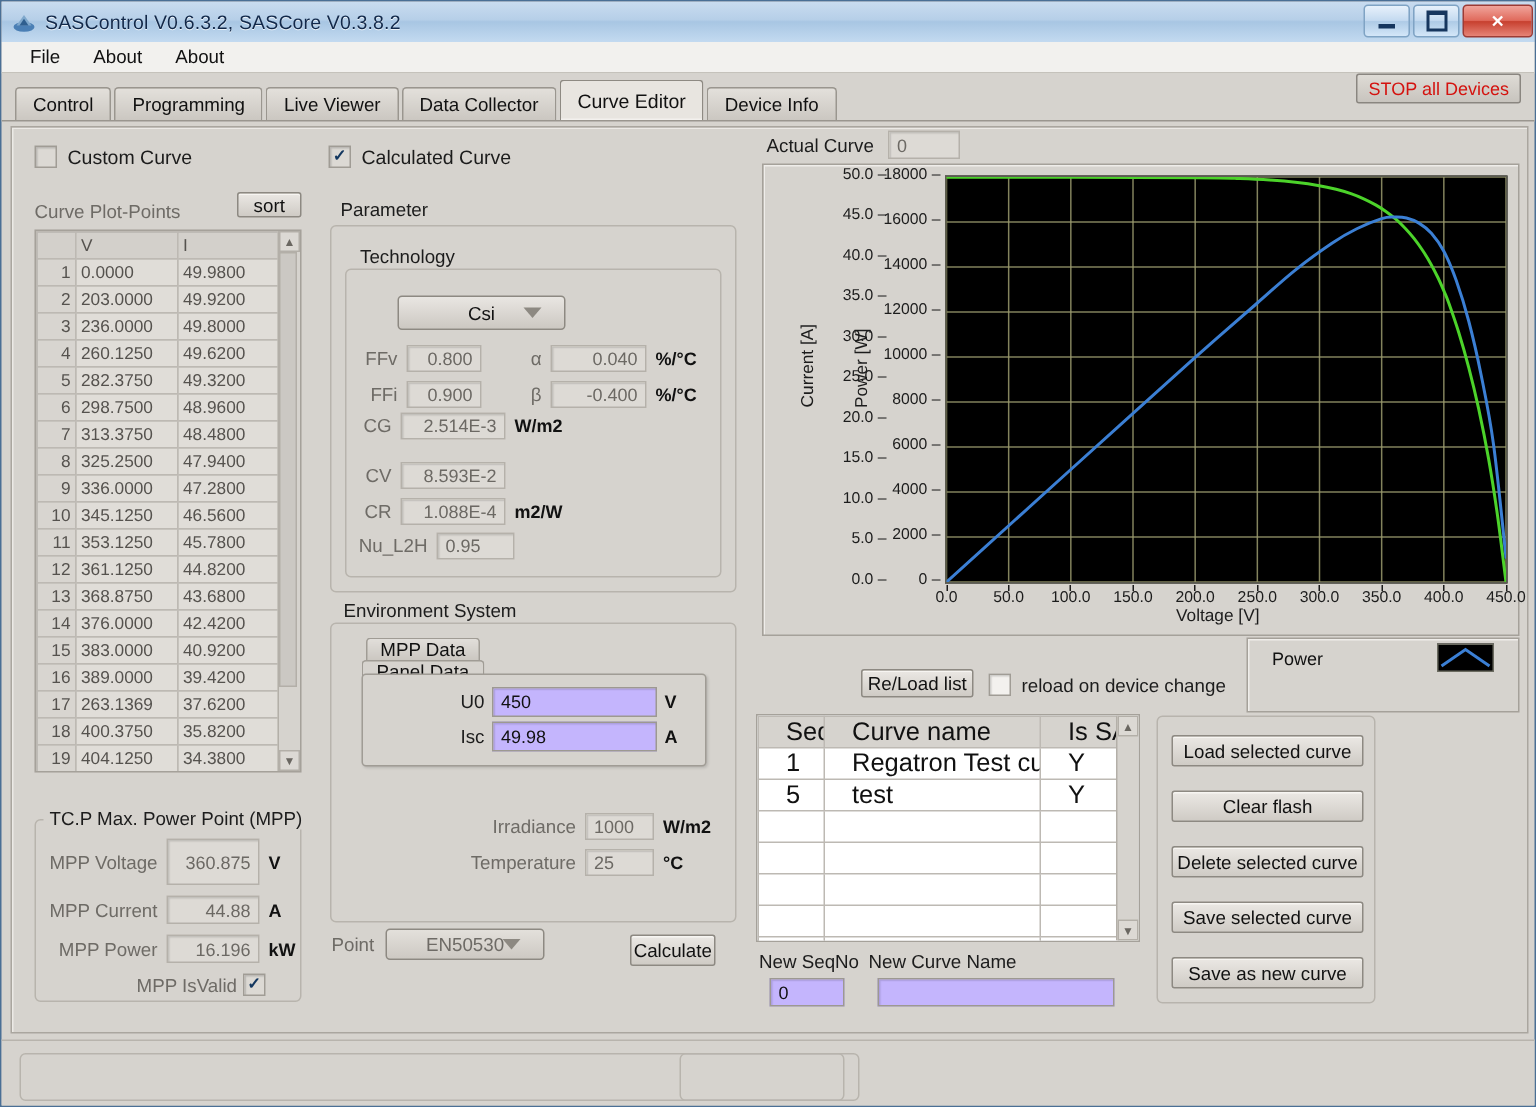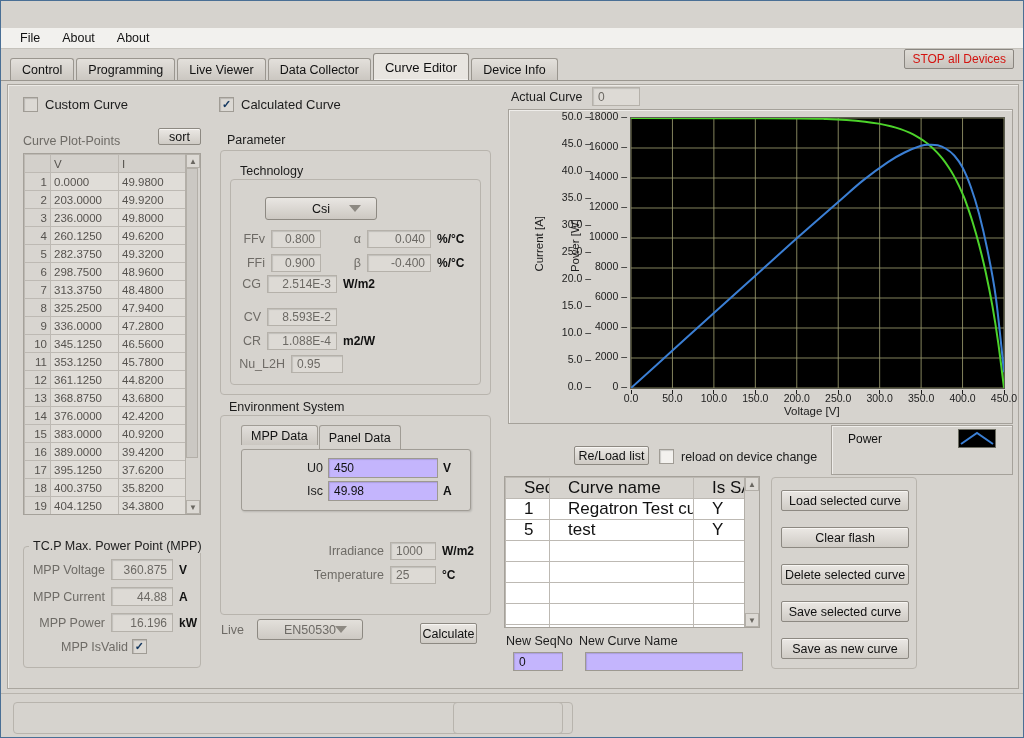--- a/index.html
+++ b/index.html
@@ -167,21 +167,21 @@
     width:0;height:0;border-left:7px solid transparent;border-right:7px solid transparent;
     border-top:8px solid transparent;
   }
   .combo .caret::after{
     content:"";position:absolute;left:-6px;top:-8px;
     width:0;height:0;border-left:6px solid transparent;border-right:6px solid transparent;
     border-top:7px solid #8d8982;
   }
   
   .env-group{left:219px;top:414px;width:271px;height:200px;}
-  .subtabs{position:absolute;left:240px;top:424px;display:flex;align-items:flex-start;height:26px;}
+  .subtabs{position:absolute;left:240px;top:424px;display:flex;align-items:center;height:26px;flex-direction:column;}
   .stab{
     height:20px;padding:0 9px;font-size:12.5px;color:#111;
     background:linear-gradient(to bottom,#e1dedA,#cbc7c1);
     border:1px solid #a09c95;border-bottom:none;border-radius:3px 3px 0 0;
     display:flex;align-items:center;box-sizing:border-box;margin-right:1px;
   }
   .stab.active{height:25px;background:#d6d3ce;border-color:#a09c95;}
   .subpanel{
     position:absolute;left:240px;top:448px;width:230px;height:62px;
     background:#d6d3ce;border:1px solid #a09c95;border-radius:3px;
@@ -244,20 +244,39 @@
     position:absolute;left:0;top:692px;width:1024px;height:46px;
     background:#d6d3ce;border-top:1px solid #b8b4ad;
   }
   .sb-grp{position:absolute;border:1px solid #b8b4ad;border-radius:4px;box-sizing:border-box;}
 </style>
 </head>
 <body>
 
 <div id="app">
 
+  <div class="titlebar">
+    <span class="appicon">
+      <svg width="16" height="16" viewBox="0 0 16 16">
+        <ellipse cx="8" cy="11" rx="7" ry="3.2" fill="#4a7fb5"></ellipse>
+        <path d="M3 10 L8 3 L13 10 Z" fill="#7fa8cc"></path>
+        <path d="M5 10 L8 5.5 L11 10 Z" fill="#2f5f8f"></path>
+      </svg>
+    </span>
+    <span class="title-text">SASControl V0.6.3.2, SASCore V0.3.8.2</span>
+    <span class="wincontrols">
+      <span class="wbtn">
+          <i class="gl-min"></i>
+        </span>
+      <span class="wbtn">
+          <i class="gl-max"></i>
+        </span>
+      <span class="wbtn close">✕</span>
+    </span>
+  </div>
 
   <div class="menubar">
     <span class="menuitem">File</span>
     <span class="menuitem">About</span>
     <span class="menuitem">About</span>
   </div>
 
   <div class="tabstrip">
     <div class="tabs">
       <div class="tab">Control</div>
@@ -368,21 +387,21 @@
             <td class="v">383.0000</td>
             <td class="i">40.9200</td>
           </tr>
           <tr>
             <td class="idx">16</td>
             <td class="v">389.0000</td>
             <td class="i">39.4200</td>
           </tr>
           <tr>
             <td class="idx">17</td>
-            <td class="v">395.1250</td>
+            <td class="v">263.1369</td>
             <td class="i">37.6200</td>
           </tr>
           <tr>
             <td class="idx">18</td>
             <td class="v">400.3750</td>
             <td class="i">35.8200</td>
           </tr>
           <tr>
             <td class="idx">19</td>
             <td class="v">404.1250</td>
@@ -400,34 +419,34 @@
       <div class="sb-thumb"></div>
       <div class="sb-arrow" style="position:absolute;bottom:0;left:0;">▼</div>
     </div>
   </div>
 
   <div class="group mpp-group"></div>
   <div class="group-title" style="left:28px;top:538px;">TC.P Max. Power Point (MPP)</div>
   <div style="position:absolute;left:30px;top:558px;width:164px;">
     <div class="mpp-row">
       <span class="lbl dim">MPP Voltage</span>
-      <span class="lv-box ro num" style="width:62px;height:21px;padding-left:36px;">360.875</span>
+      <span class="lv-box ro num" style="width:62px;height:31px;padding-left:36px;">360.875</span>
       <span class="unit" style="width:16px;">V</span>
     </div>
     <div class="mpp-row">
       <span class="lbl dim">MPP Current</span>
       <span class="lv-box ro num" style="width:62px;height:19px;">44.88</span>
       <span class="unit" style="width:16px;">A</span>
     </div>
     <div class="mpp-row">
       <span class="lbl dim">MPP Power</span>
       <span class="lv-box ro num" style="width:62px;height:19px;">16.196</span>
       <span class="unit" style="width:16px;">kW</span>
     </div>
-    <div class="mpp-row" style="gap:4px;padding-right:18px;justify-content:center;">
+    <div class="mpp-row" style="gap:4px;padding-right:18px;">
       <span class="lbl dim">MPP IsValid</span>
       <span class="lv-check on"></span>
     </div>
   </div>
 
   <div class="group param-group"></div>
   <div class="group-title" style="left:222px;top:132px;font-weight:normal;">Parameter</div>
   <div class="group tech-group"></div>
   <div class="group-title" style="left:235px;top:163px;">Technology</div>
 
@@ -494,21 +513,21 @@
   <div style="position:absolute;left:315px;top:541px;display:flex;align-items:center;gap:6px;">
     <span class="lbl dim" style="width:68px;text-align:right;">Irradiance</span>
     <span class="lv-box ro" style="width:46px;height:18px;">1000</span>
     <span class="unit">W/m2</span>
   </div>
   <div style="position:absolute;left:298px;top:565px;display:flex;align-items:center;gap:6px;">
     <span class="lbl dim" style="width:85px;text-align:right;">Temperature</span>
     <span class="lv-box ro" style="width:46px;height:18px;">25</span>
     <span class="unit">°C</span>
   </div>
-  <div class="lbl dim" style="position:absolute;left:220px;top:622px;">Live</div>
+  <div class="lbl dim" style="position:absolute;left:220px;top:622px;">Point</div>
   <div class="combo" style="position:absolute;left:256px;top:618px;width:106px;height:21px;color:#6e6b66;background:linear-gradient(to bottom,#e3e0db,#cdc9c3);">
     <span>EN50530</span>
     <span class="caret"></span>
   </div>
   <div class="lv-btn" style="position:absolute;left:419px;top:622px;width:57px;height:21px;">Calculate</div>
 
   <div class="lbl" style="position:absolute;left:510px;top:89px;">Actual Curve</div>
   <div class="lv-box ro" style="position:absolute;left:591px;top:86px;width:48px;height:19px;">0</div>
 
   <div class="plot-outer"></div>

